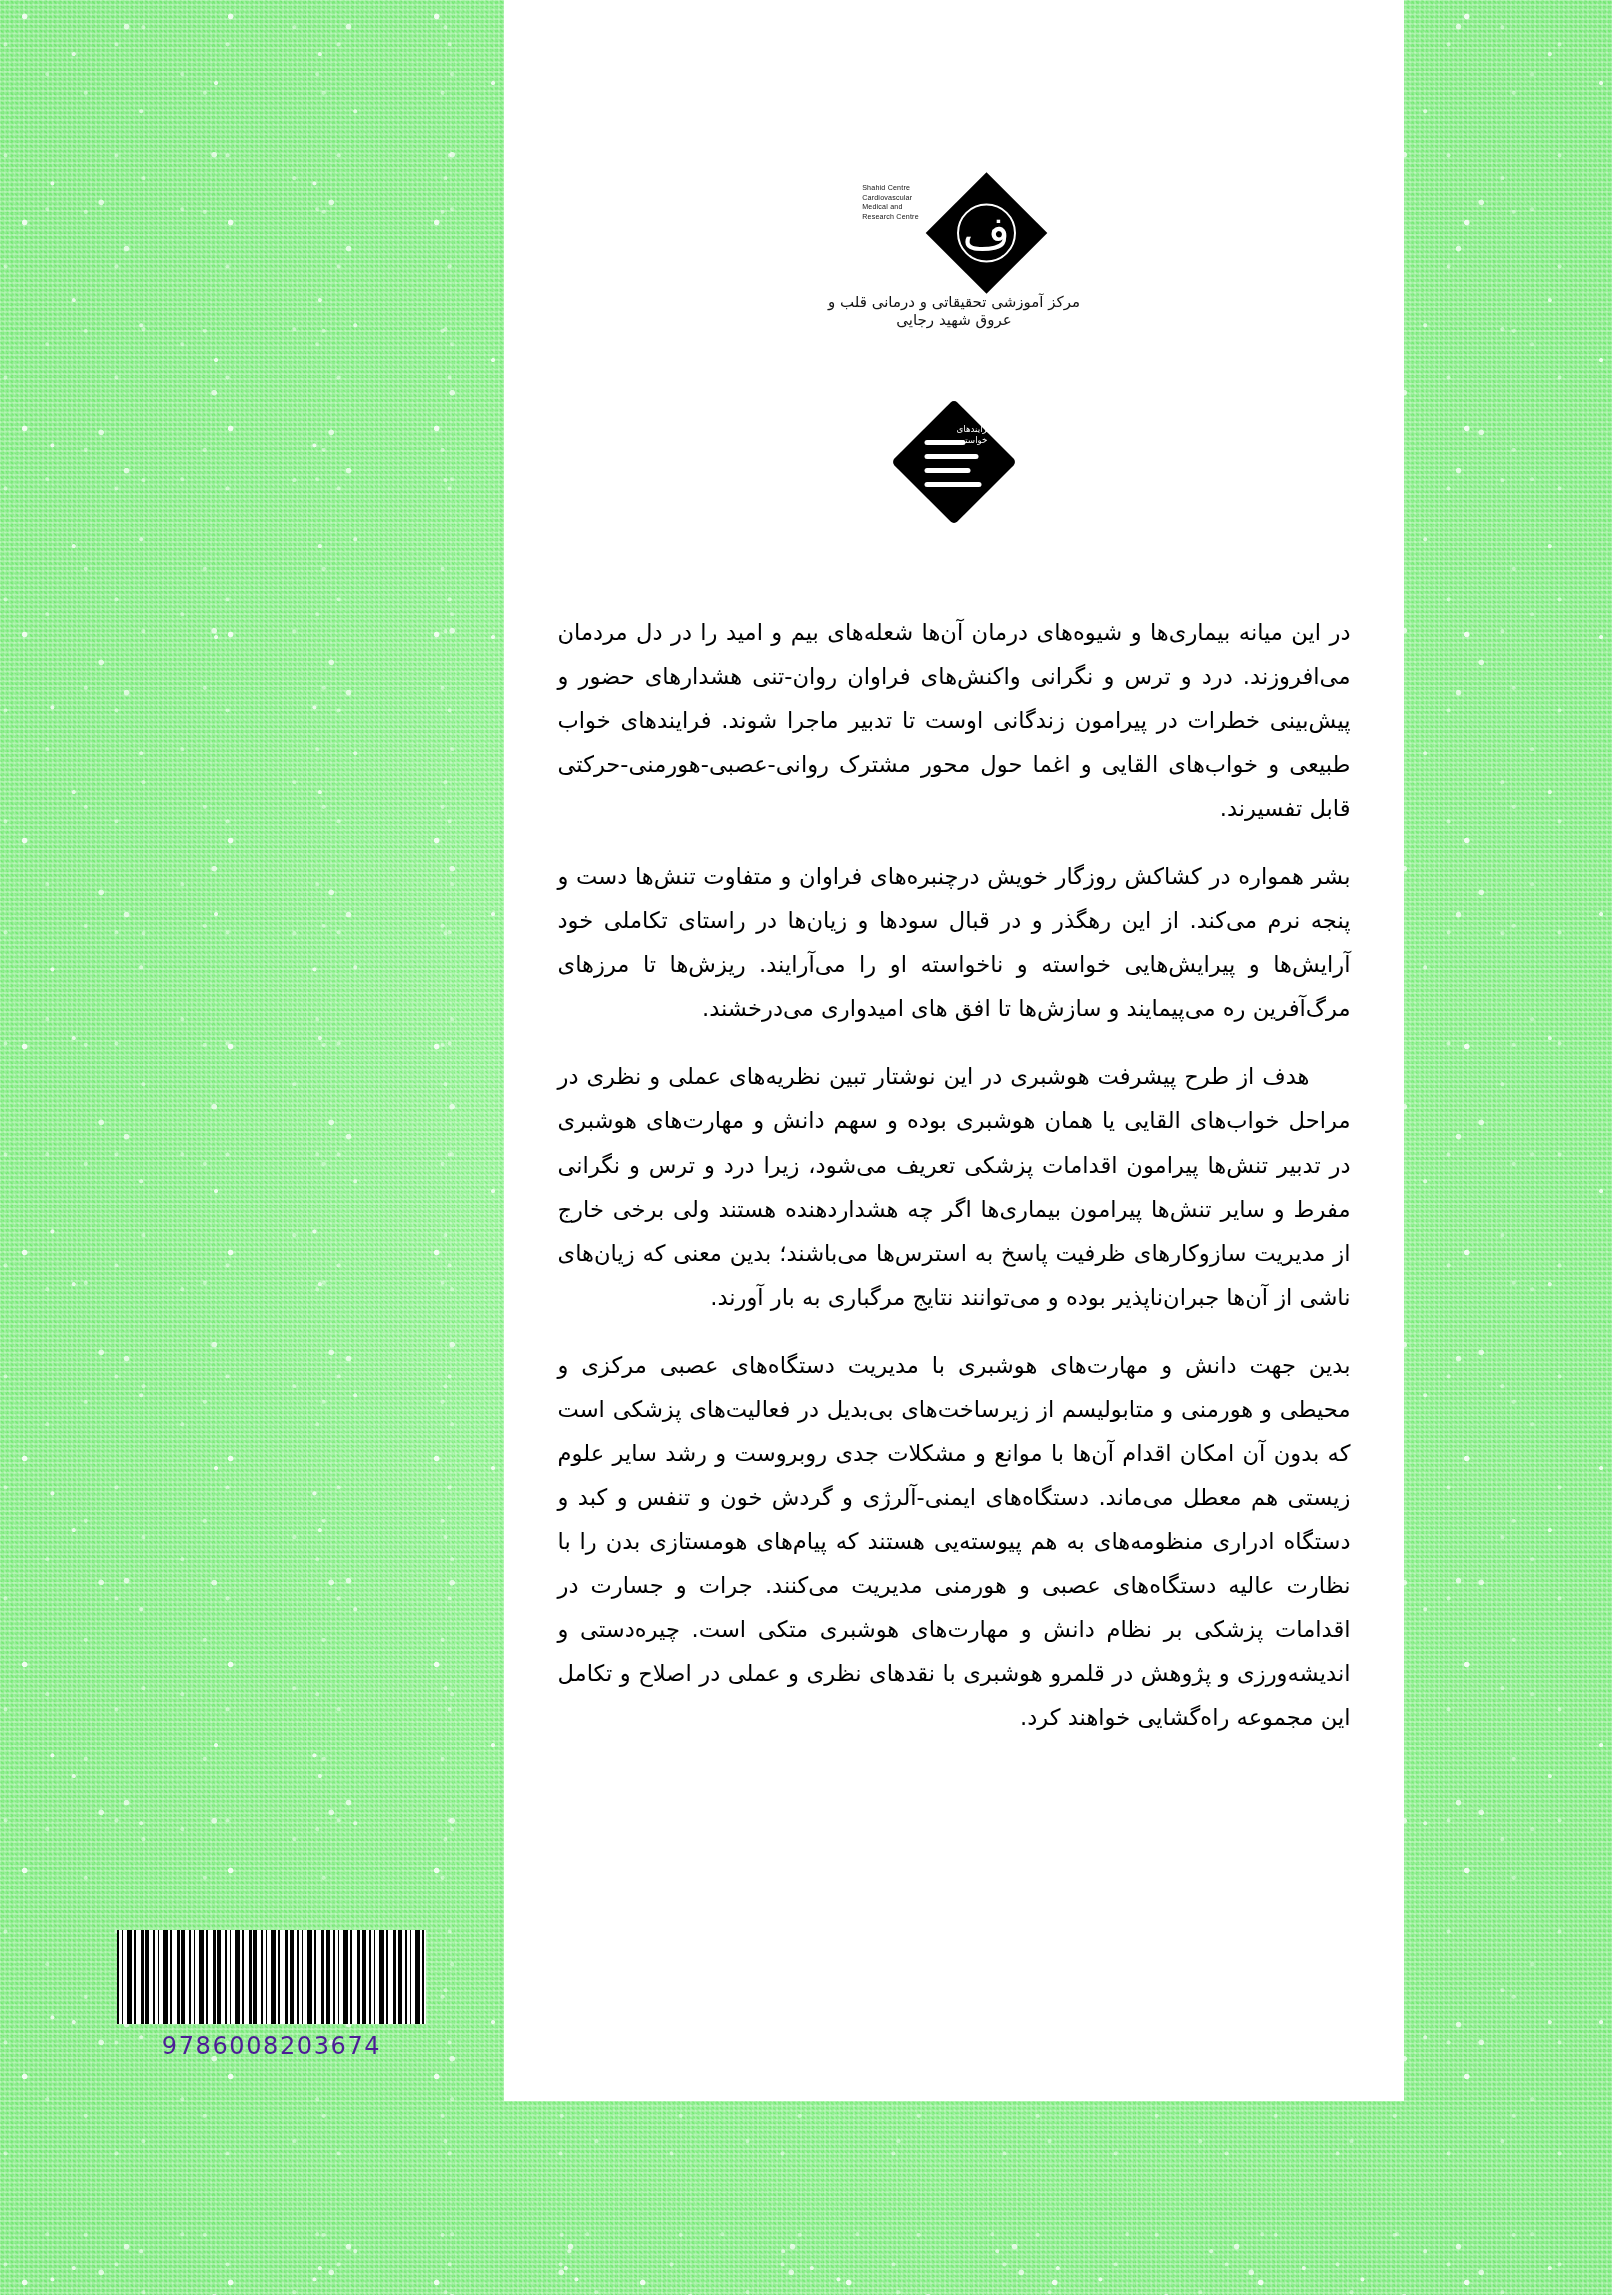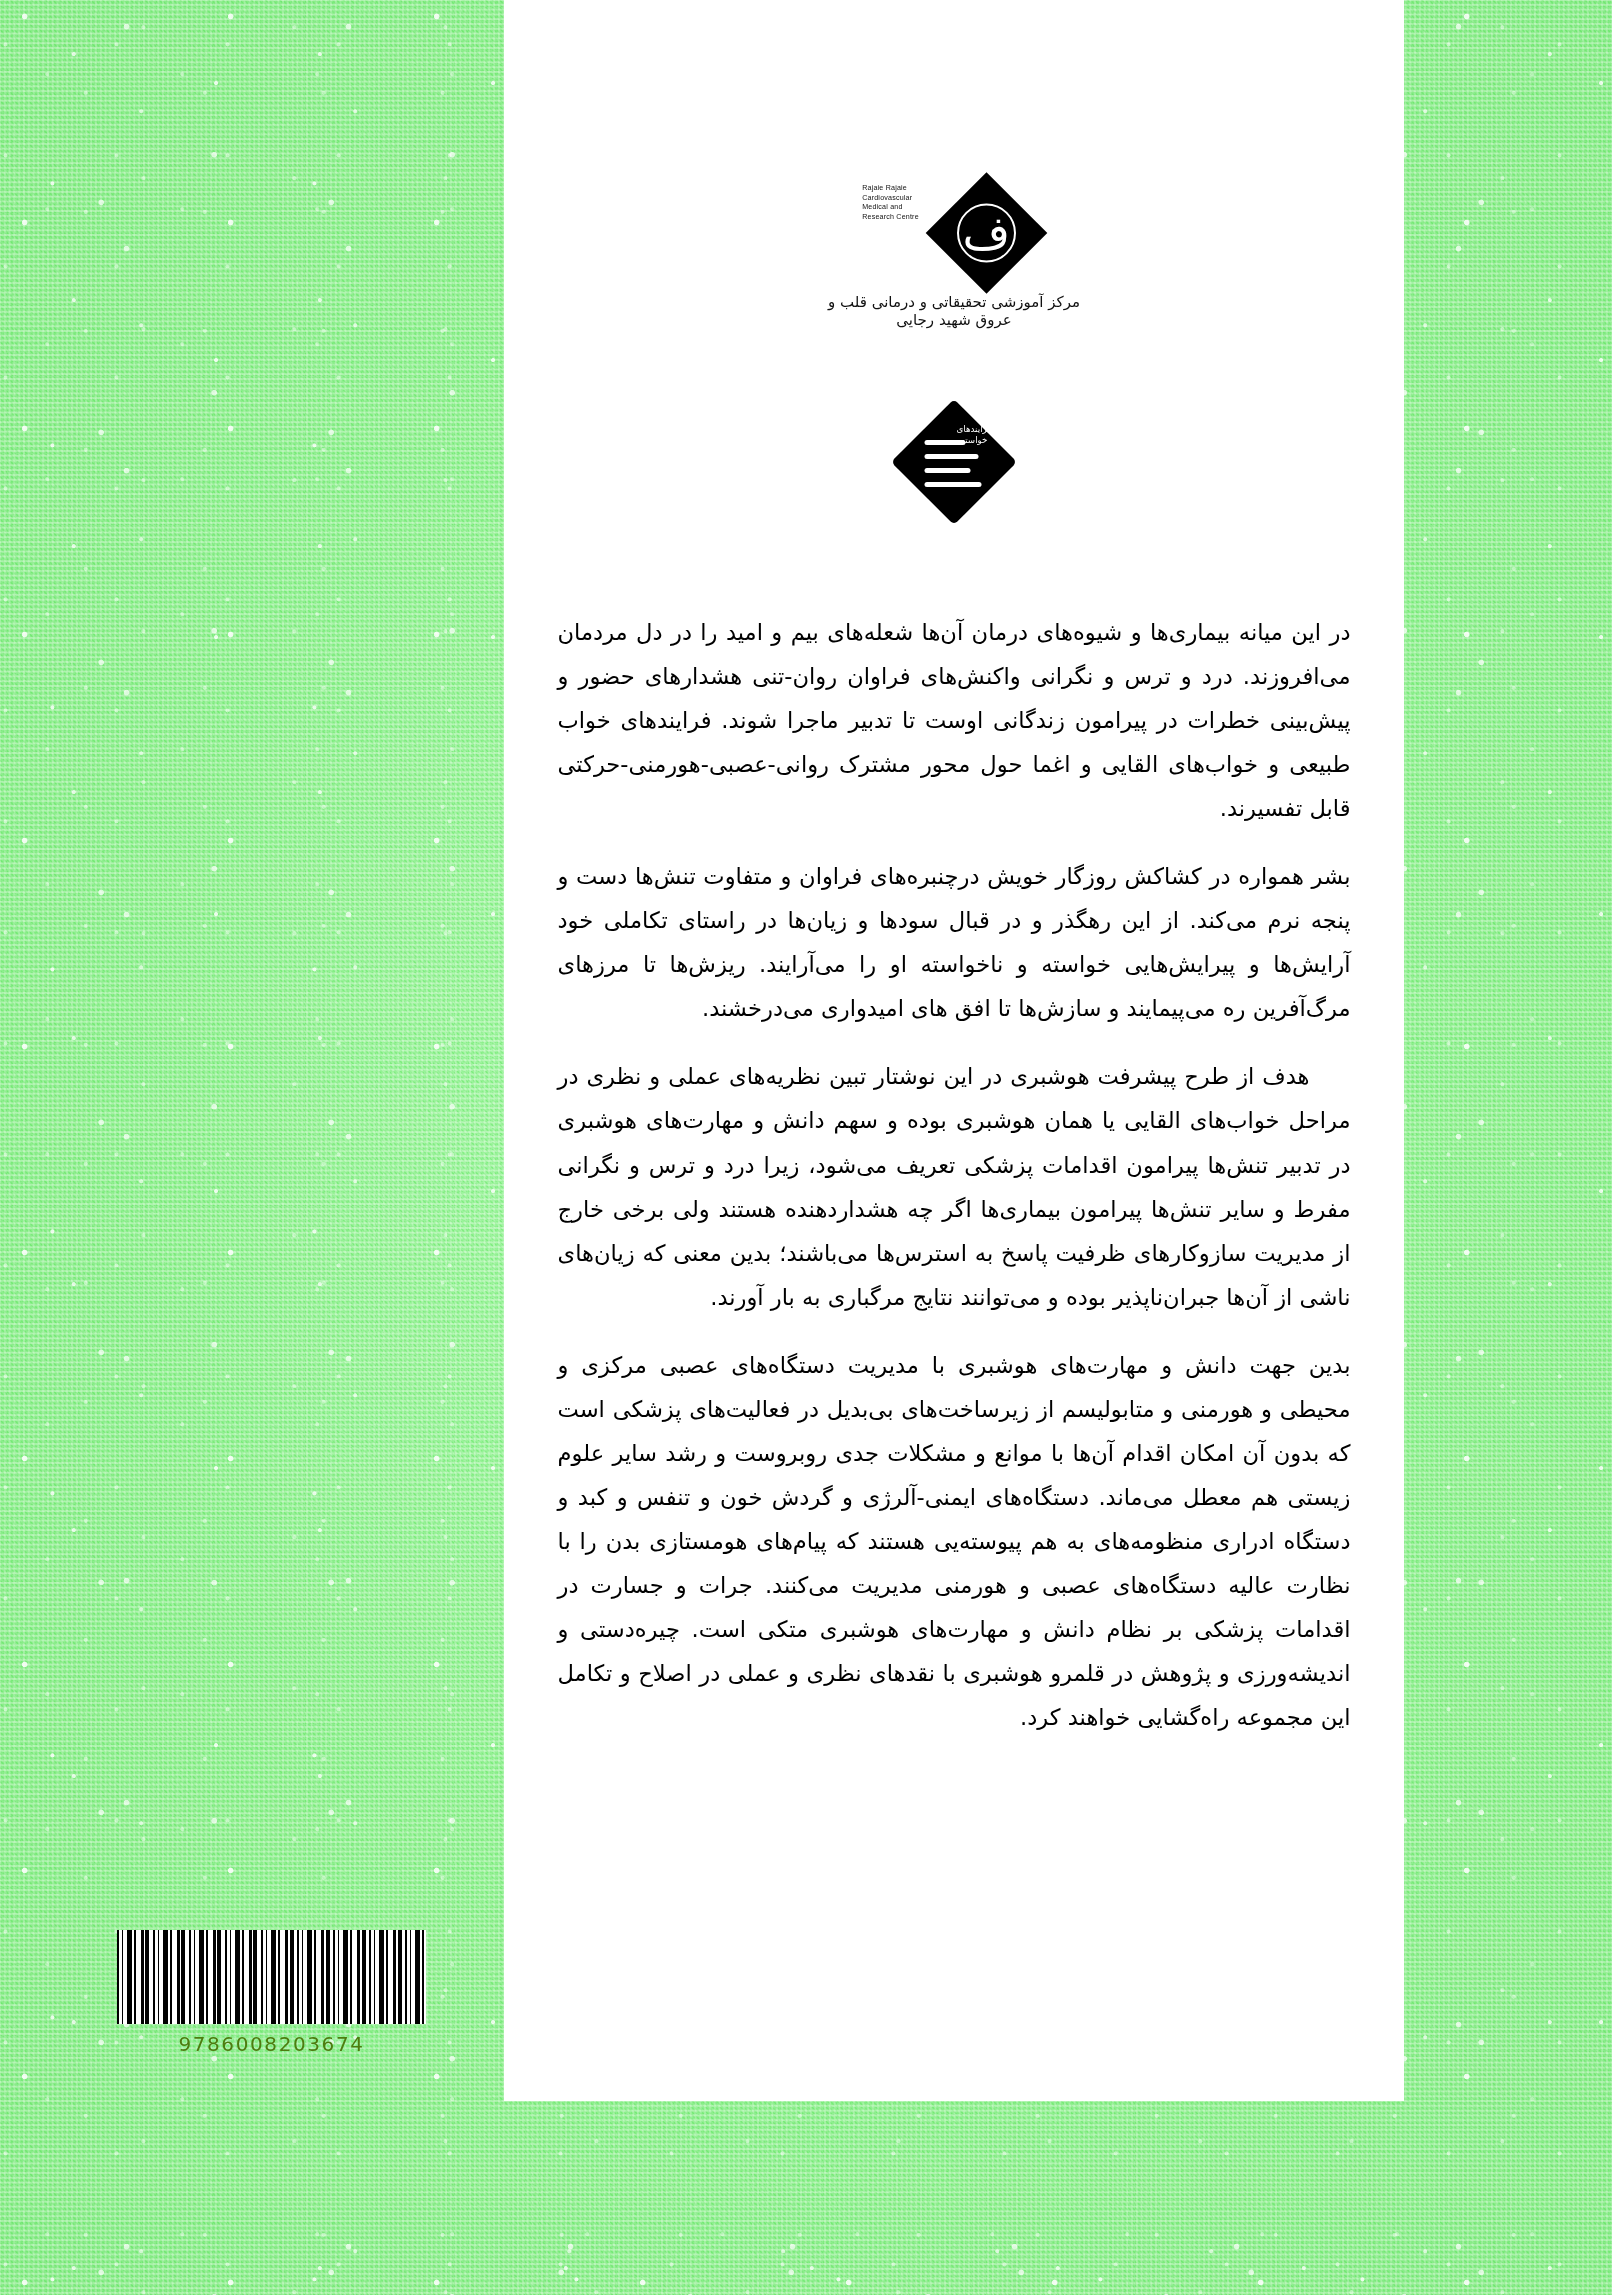--- a/index.html
+++ b/index.html
@@ -224,41 +224,41 @@
       #000 4.8px 6.3px, #fff 6.3px 10.3px,
       #000 10.3px 15px, #fff 15px 17.4px,
       #000 17.4px 19px, #fff 19px 24px,
       #000 24px 27px, #fff 27px 28.5px,
       #000 28.5px 32.5px, #fff 32.5px 36px
     );
   }
   #barcode-number {
     margin-top: 8px;
     text-align: center;
-    font-size: 20px;
+    font-size: 24px;
     letter-spacing: 1.6px;
-    color: #4d7c0f;
+    color: #4c1d95;
     direction: ltr;
     font-family: "DejaVu Sans", sans-serif;
   }
 </style>
 </head>
 <body>
 
 <div id="bg-texture"></div>
 
 <div id="back-cover">
 
   <div class="logo-block" id="logo-center">
     <div class="logo-row">
       <div class="logo-mark-wrap">
         <div class="logo-diamond"></div>
         <div class="logo-glyph">ف</div>
       </div>
-      <div class="logo-en">Rajaie Rajaie
+      <div class="logo-en">Shahid Centre
 Cardiovascular
 Medical and
 Research Centre</div>
     </div>
     <div class="logo-fa-caption">مرکز آموزشی تحقیقاتی و درمانی قلب و عروق شهید رجایی</div>
   </div>
 
   <div class="logo-block" id="logo-publisher">
     <div class="pub-mark">
       <div class="pub-diamond"></div>

